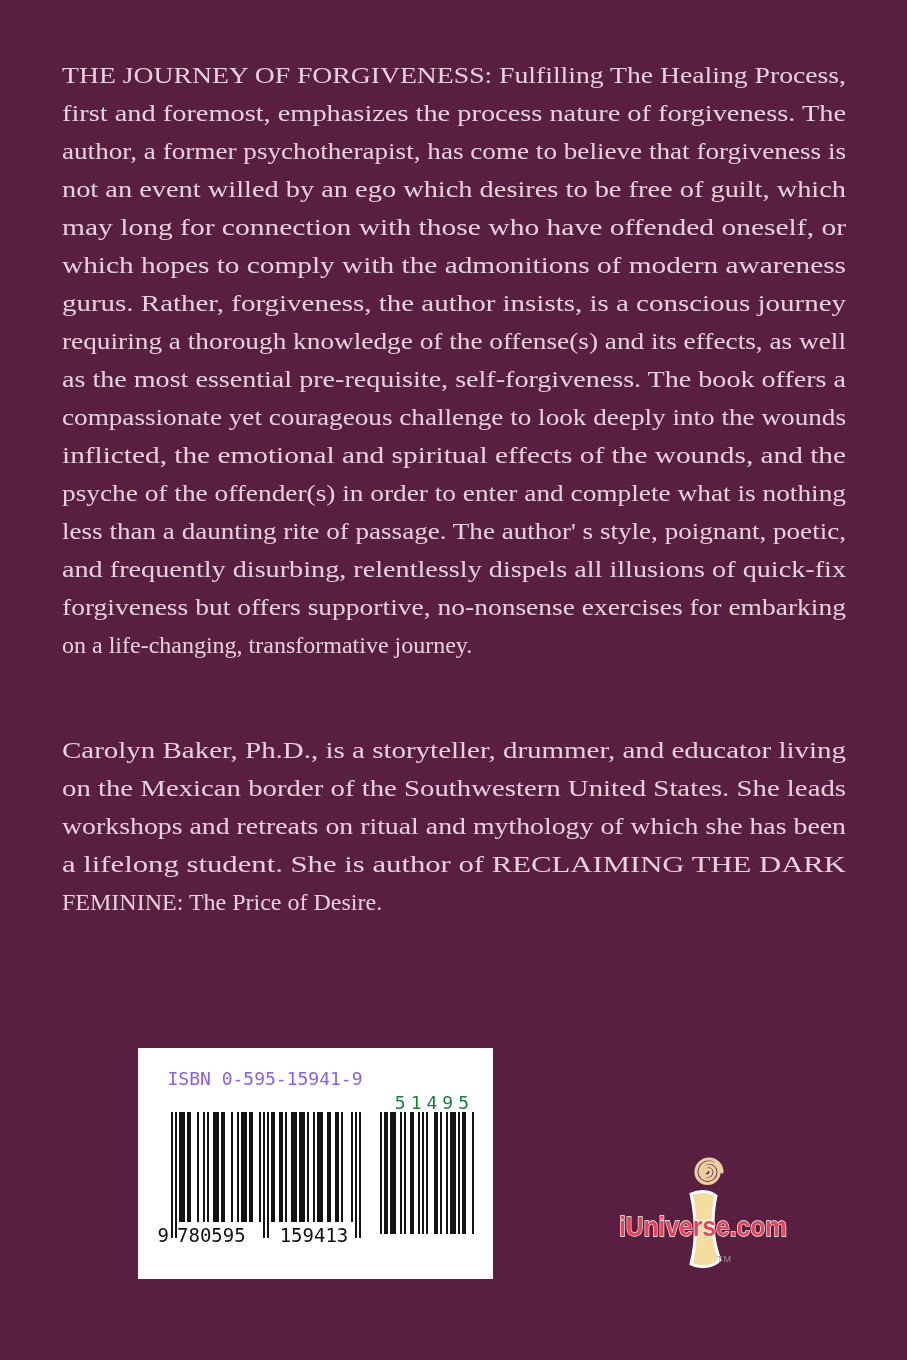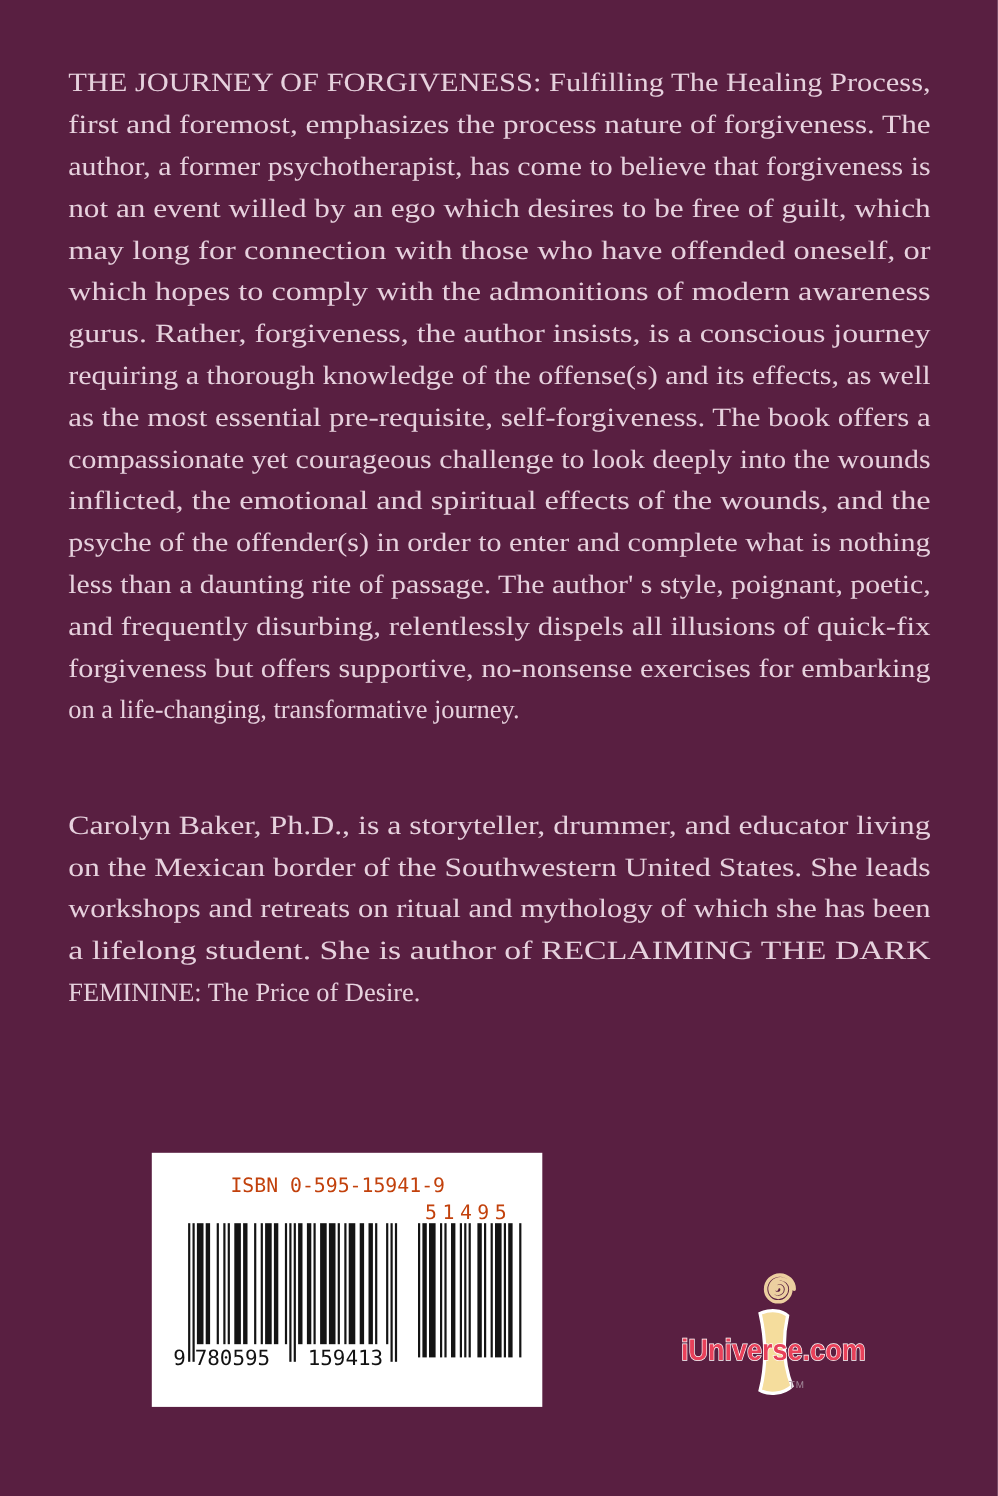--- a/index.html
+++ b/index.html
@@ -18,31 +18,31 @@
   .blurb { top:55px; }
   .bio { top:730px; }
 
   .barcode-box {
     position:absolute; left:138px; top:1048px; width:355px; height:231px;
     background:#ffffff;
   }
   .isbn-label {
     position:absolute; left:28px; top:20px; width:198px;
     text-align:center; font-family:"DejaVu Sans Mono", monospace;
-    font-size:18px; color:#c2410c; white-space:nowrap;margin-left:42px;
+    font-size:18px; color:#8b5cf6; white-space:nowrap;
   }
   .ean13 { position:absolute; left:33px; top:64px; width:190px; height:158px; }
   .ean13 .digits-row { position:absolute; top:112px; height:24px; font-family:"DejaVu Sans Mono", monospace; font-size:19px; color:#121212; }
   .digit-first { left:-18px; width:16px; text-align:right; position:absolute; }
   .digit-left  { left:6px;  width:86px; text-align:left; position:absolute; }
   .digit-right { left:100px; width:86px; text-align:center; position:absolute; }
   .supplement { position:absolute; left:240px; top:44px; width:96px; }
   .supp-digits {
-    width:96px; text-align:center; font-family:"DejaVu Sans Mono", monospace;
-    font-size:18px; letter-spacing:5px; color:#c2410c; white-space:nowrap;
+    width:96px; text-align:right; font-family:"DejaVu Sans Mono", monospace;
+    font-size:18px; letter-spacing:5px; color:#15803d; white-space:nowrap;
   }
   .supp-bars { position:absolute; left:0; top:20px; width:96px; height:122px; }
   .price-label {
     position:absolute; left:0; bottom:8px; width:100%; text-align:center;
     font-family:"Liberation Mono", monospace; font-size:18px; font-weight:bold;
     letter-spacing:0.5px; color:#121212; white-space:nowrap;
   }
   .website {
     position:absolute; left:138px; top:1283px; width:355px; text-align:center;
     font-family:"Liberation Sans", sans-serif; font-size:17px;

